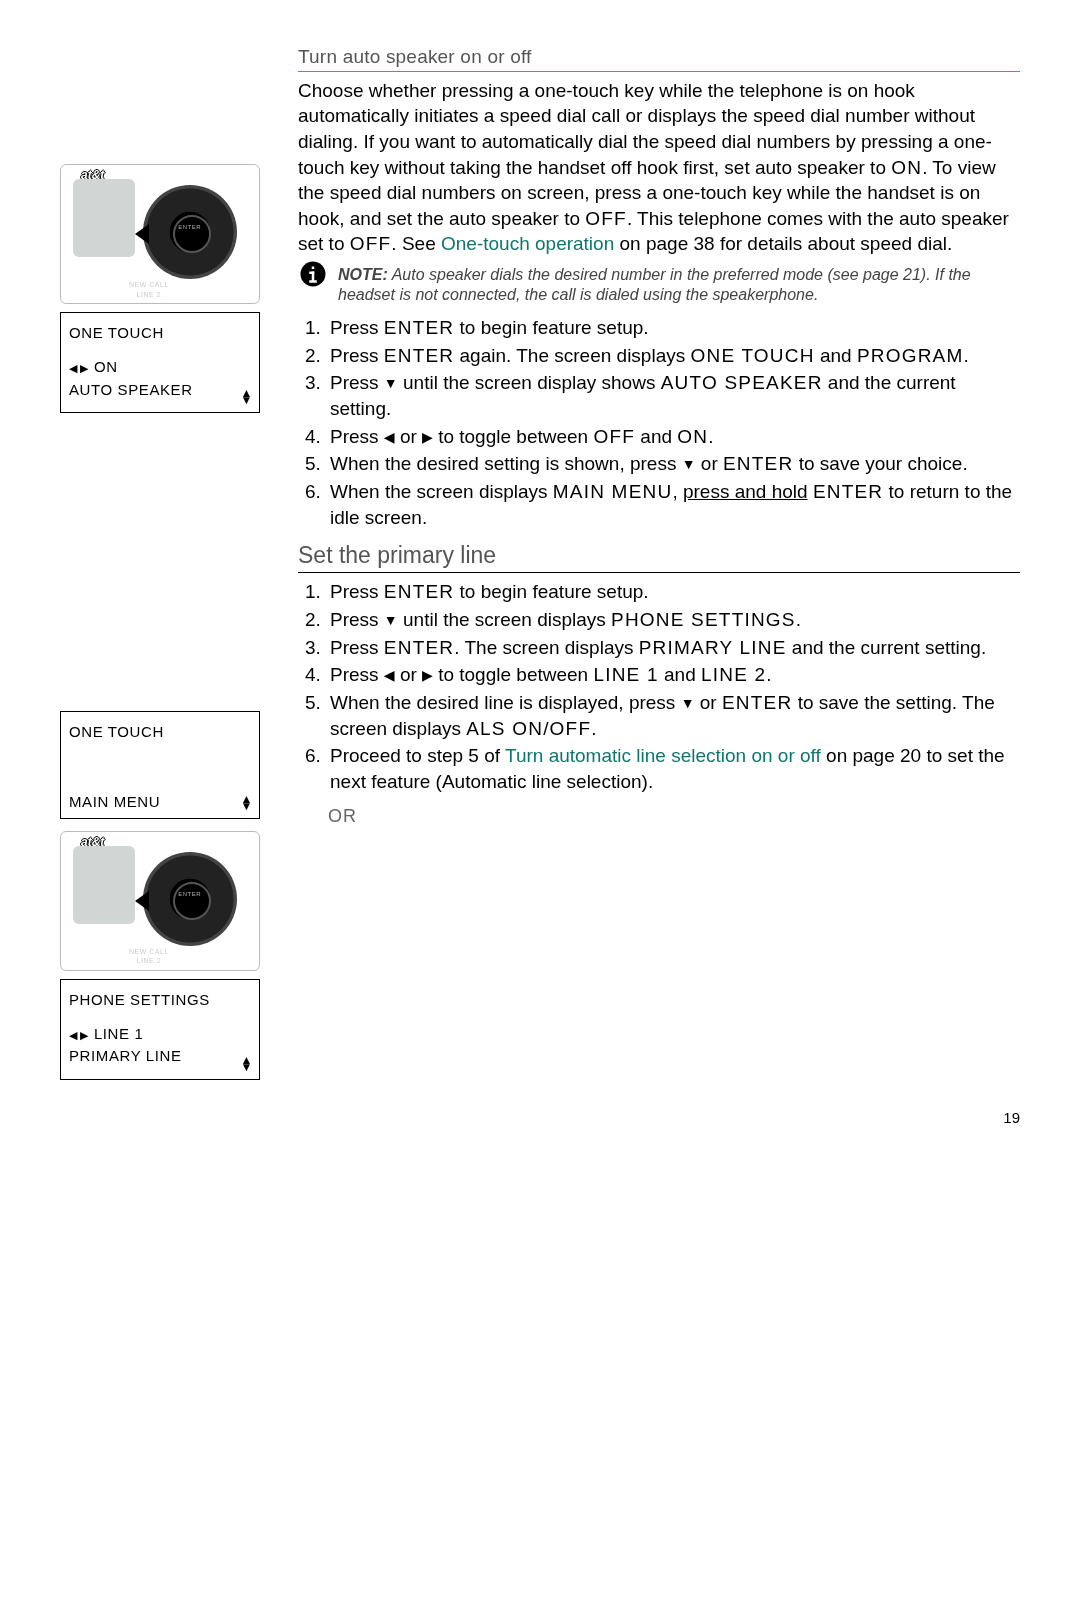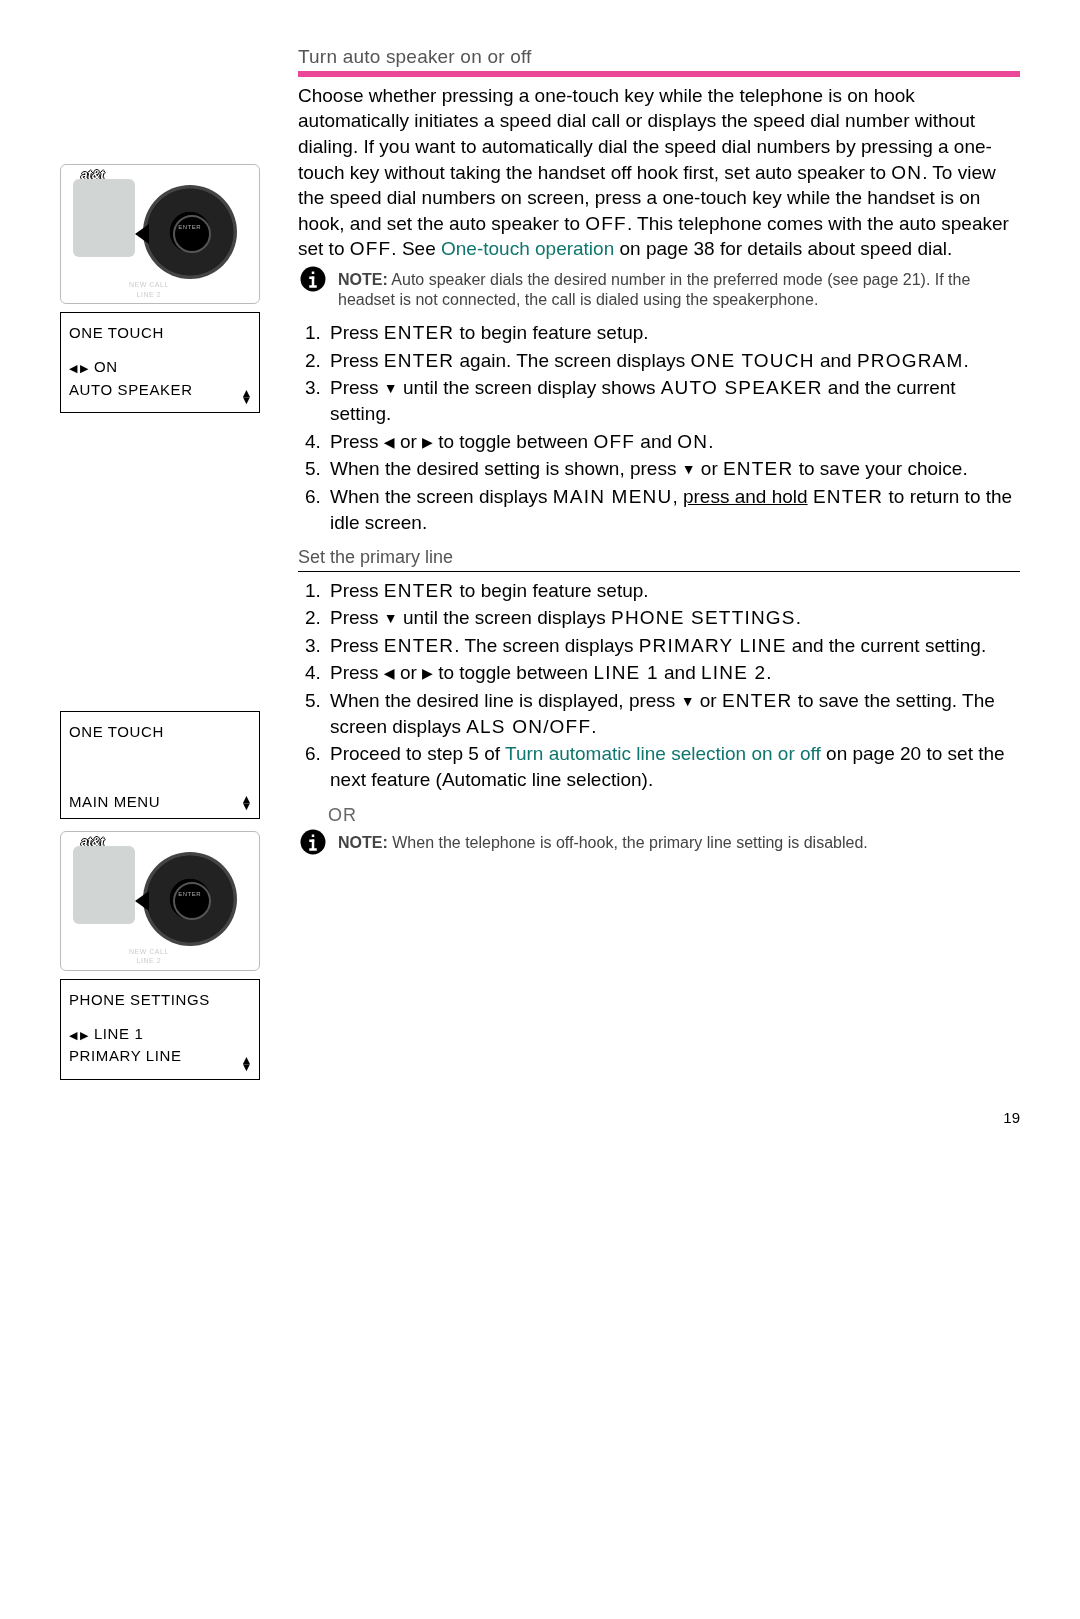--- a/index.html
+++ b/index.html
@@ -31,40 +31,41 @@
   }
   h1 {
     font-size: 36px;
     font-weight: normal;
     margin: 0 0 8px 0;
     font-family: Arial, sans-serif;
   }
   .section-title {
     font-size: 19px;
     color: #555;
-    border-bottom: 6px solid #ec4899;
+    border-bottom: 1px solid #ec4899;
     padding-bottom: 1px;
     margin-bottom: 6px;
     letter-spacing: 0.2px;
   }
   .section-title2 {
-    font-size: 18px;
+    font-size: 23px;
     color: #555;
     border-bottom: 1px solid #000;
     padding-bottom: 1px;
     margin: 10px 0 6px 0;
   }
   .bodytext { margin: 0 0 8px 0; }
   .ref { color:#0f766e; }
   .note {
     margin: 6px 0 10px 0;
     font-size: 16px;
     color: #444;
     padding-left: 40px;
     line-height: 1.25;
+    font-style: italic;
   }
   .note .icon {
     float: left;
     margin-left: -40px;
     margin-top: -6px;
   }
   .icon-info {
     width: 30px; height: 30px;
     display: inline-block;
   }
@@ -267,29 +268,17 @@
       <li><span>Press </span><span class="tri">▼</span><span> until the screen displays </span><span class="kw">PHONE SETTINGS</span><span>.</span></li>
       <li><span>Press </span><span class="kw">ENTER</span><span>. The screen displays </span><span class="kw">PRIMARY LINE</span><span> and the current setting.</span></li>
       <li><span>Press </span><span class="tri">◀</span><span> or </span><span class="tri">▶</span><span> to toggle between </span><span class="kw">LINE 1</span><span> and </span><span class="kw">LINE 2</span><span>.</span></li>
       <li><span>When the desired line is displayed, press </span><span class="tri">▼</span><span> or </span><span class="kw">ENTER</span><span> to save the setting. The screen displays </span><span class="kw">ALS ON/OFF</span><span>.</span></li>
       <li><span>Proceed to step 5 of </span><span class="ref">Turn automatic line selection on or off</span><span> on page 20 to set the next feature (Automatic line selection).</span></li>
     </ol>
 
     <div class="or-block">OR</div>
 
 
-    <div class="note">
-      <span class="icon icon-info">
-        <svg viewBox="0 0 24 24">
-            <circle cx="12" cy="12" r="10" fill="#000"></circle>
-            <rect x="11" y="6" width="2" height="2" fill="#fff"></rect>
-            <rect x="11" y="10" width="2" height="8" fill="#fff"></rect>
-            <rect x="9" y="10" width="4" height="2" fill="#fff"></rect>
-            <rect x="9" y="17" width="6" height="2" fill="#fff"></rect>
-          </svg>
-      </span>
-      <b>NOTE:</b><span> When the telephone is off-hook, the primary line setting is disabled.</span>
-    </div>
 
   </div>
 </div>
 
 <div class="pnum">19</div>
 
 </body></html>

